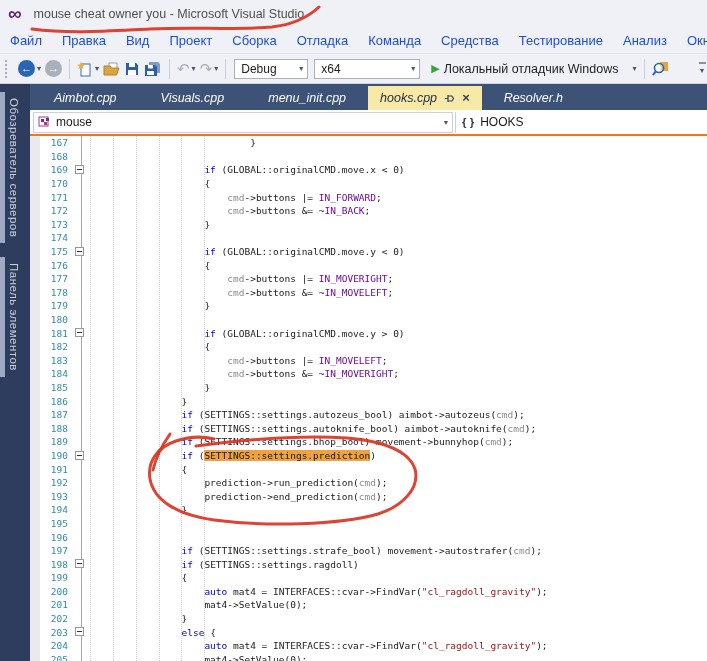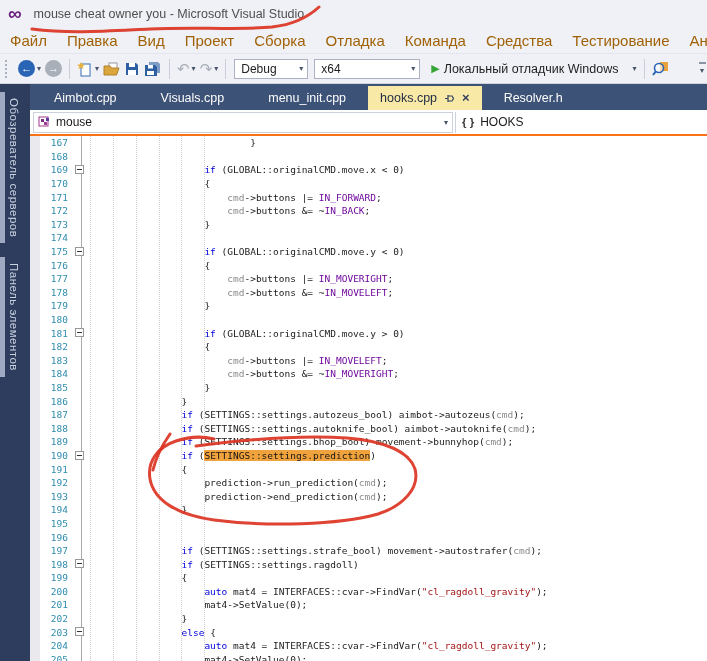--- a/index.html
+++ b/index.html
@@ -6,21 +6,21 @@
   .app{position:relative;width:707px;height:661px;overflow:hidden;background:#fff;
        font-family:"Liberation Sans",sans-serif;-webkit-font-smoothing:antialiased;}
 
   
   .titlebar{height:28px;background:#eff1f6;display:flex;align-items:center;padding-left:8px;}
   .vslogo{color:#68217a;font-weight:bold;font-size:19px;line-height:16px;margin-right:12px;}
   .title{font-size:12.5px;color:#4e4e4e;}
 
   
   .menubar{height:25px;background:#eff1f6;display:flex;align-items:center;white-space:nowrap;overflow:hidden;}
-  .menu-item{font-size:15px;color:#a16207;padding:4px 10px;cursor:default;}
+  .menu-item{font-size:13px;color:#1d4ed8;padding:4px 10px;cursor:default;}
 
   
   .toolbar{height:31px;background:#eff1f6;border-top:1px solid #e3e6ec;border-bottom:1px solid #cfd4de;
            display:flex;align-items:center;box-sizing:border-box;padding-left:4px;}
   .grip{width:4px;height:18px;border-left:2px dotted #a9b0bd;margin:0 5px 0 1px;}
   .tbtn{display:flex;align-items:center;margin:0 2px;height:24px;}
   .circ{width:17px;height:17px;border-radius:50%;color:#fff;font-size:11px;line-height:17px;text-align:center;}
   .circ.blue{background:#2a64b5;}
   .circ.gray{background:#a9b0ba;}
   .caret{font-size:8px;color:#49536a;margin-left:2px;}
@@ -39,21 +39,21 @@
   .body{display:flex;height:577px;}
   .sidebar{width:30px;background:#2e3d5e;flex:none;padding-top:8px;box-sizing:border-box;}
   .vtab{display:flex;margin-bottom:14px;cursor:default;}
   .vtab .strip{width:5px;background:#9faac2;margin-right:3px;}
   .vtab .vlabel{writing-mode:vertical-rl;font-size:11.5px;color:#c9d1df;padding:6px 0;letter-spacing:0.5px;}
 
   .editor{flex:1;display:flex;flex-direction:column;min-width:0;background:#2e3d5e;}
 
   
   .tabstrip{height:26px;background:#3d5277;display:flex;align-items:flex-end;padding-left:2px;flex:none;}
-  .tab{padding:5px 22px;font-size:12.5px;color:#fdfdfd;cursor:default;white-space:nowrap;}
+  .tab{padding:5px 22px;font-size:12.5px;color:#fdfdfd;cursor:default;white-space:nowrap;font-style:italic;}
   .tab.active{background:var(--activetab);color:#1f2a44;display:flex;align-items:center;gap:7px;padding:5px 12px;text-align:center;}
   .tab.active .tclose{font-size:13px;font-weight:bold;color:#30415f;line-height:10px;}
 
   
   .navbar{height:26px;background:#fff;display:flex;align-items:center;flex:none;
           border-bottom:2px solid #f97316;box-sizing:border-box;padding-left:3px;}
   .scope-combo{width:420px;height:21px;border:1px solid #ccd2dd;display:flex;align-items:center;
                font-size:12px;color:#1a1a1a;padding:0 4px;box-sizing:border-box;background:#fff;}
   .scope-combo .caret{margin-left:auto;}
   .navsep{width:1px;height:21px;background:#ccd2dd;margin:0 6px 0 2px;}

